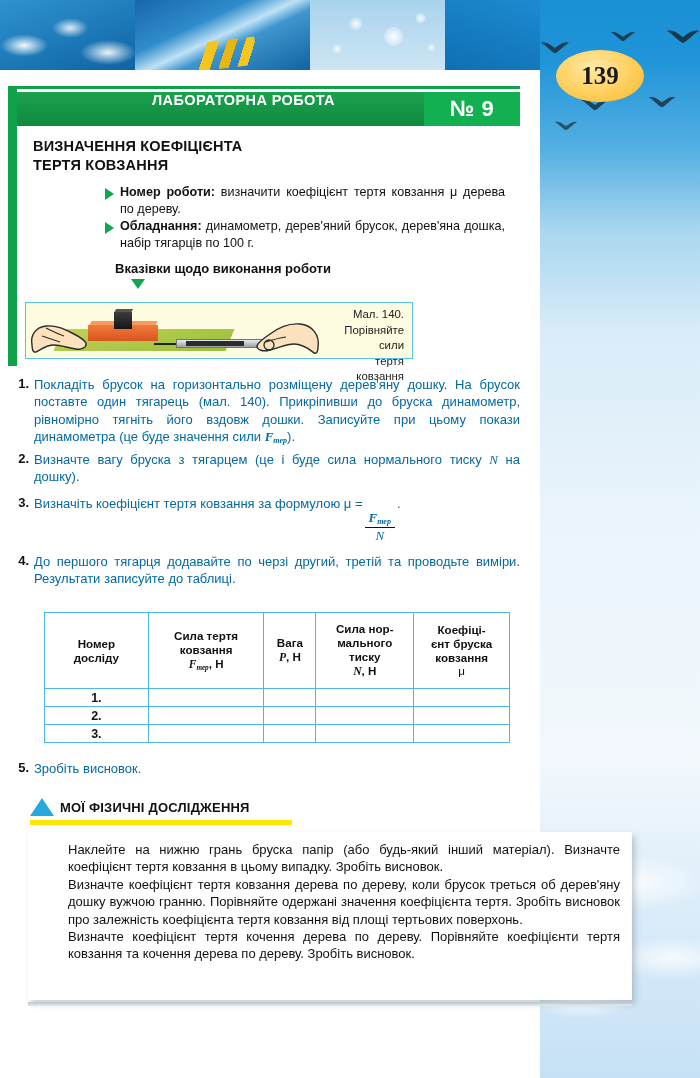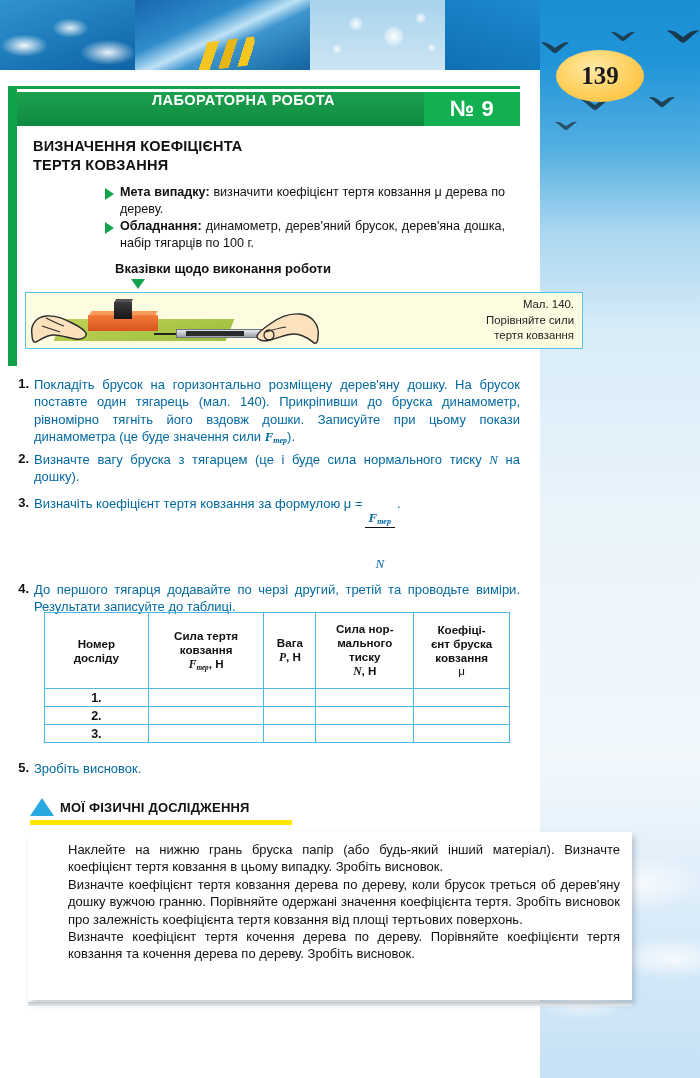--- a/index.html
+++ b/index.html
@@ -129,21 +129,21 @@
     margin:9px 0 0 98px; font-size:13px; font-weight:bold; color:#111;
   }
   .tri-down {
     margin:3px 0 0 114px;
     width:0;height:0;border-top:10px solid #14a44e;
     border-left:7px solid transparent;border-right:7px solid transparent;
   }
 
   
   .figure {
-    position:absolute; left:25px; top:292px; width:558px; height:57px;
+    position:absolute; left:25px; top:302px; width:388px; height:57px;
     border:1.5px solid #56c4e8; background:#fdfbe0;
     display:flex;
   }
   .fig-art { position:relative; width:300px; height:100%; overflow:hidden; }
   .board {
     position:absolute; left:32px; top:26px; width:172px; height:22px;
     background:linear-gradient(165deg,#bfd156,#9cbf3c);
     transform:skewX(-22deg);
   }
   .block {
@@ -182,21 +182,21 @@
   }
 
   
   .steps { position:absolute; left:12px; top:376px; width:508px; }
   .step { display:flex; margin-bottom:4px; }
   .step .n { width:22px; flex:none; font-size:13px; font-weight:bold; color:#111; text-align:right; padding-right:5px;}
   .step .body { flex:1; font-size:13px; line-height:1.33; color:#0369a1; text-align:justify; }
   .step.gap { margin-top:10px; }
   .sub { font-size:.62em; vertical-align:-.25em; }
   .ital { font-family:"Liberation Serif", serif; font-style:italic; font-weight:bold; }
-  .frac { display:inline-flex; flex-direction:column; vertical-align:-1.05em; text-align:center; margin:0 2px;gap:28px; }
+  .frac { display:inline-flex; flex-direction:column; vertical-align:-1.05em; text-align:center; margin:0 2px; }
   .frac .num-t { border-bottom:1.3px solid #111; padding:0 4px 1px; line-height:1.05; }
   .frac .den-t { padding:1px 4px 0; line-height:1.05; }
 
   
   .tbl {
     position:absolute; left:44px; top:612px; width:466px;
     border-collapse:collapse;
   }
   .tbl td, .tbl th {
     border:1.4px solid #4db8e8; text-align:center; color:#111;
@@ -307,21 +307,21 @@
   </div>
 
   <div class="lab-title">
     <div>ВИЗНАЧЕННЯ КОЕФІЦІЄНТА</div>
     <div>ТЕРТЯ КОВЗАННЯ</div>
   </div>
 
   <div class="bullets">
     <div class="bullet-row">
       <div class="tri-right"></div>
-      <div class="bullet-text"><b>Мета випадку:</b><span> визначити коефіцієнт тертя ковзання μ дерева по дереву.</span></div>
+      <div class="bullet-text"><b>Номер роботи:</b><span> визначити коефіцієнт тертя ковзання μ дерева по дереву.</span></div>
     </div>
     <div class="bullet-row">
       <div class="tri-right"></div>
       <div class="bullet-text"><b>Обладнання:</b><span> динамометр, дерев'яний брусок, дерев'яна дошка, набір тягарців по 100 г.</span></div>
     </div>
   </div>
 
   <div class="hint-title">Вказівки щодо виконання роботи</div>
   <div class="tri-down"></div>
 </div>

